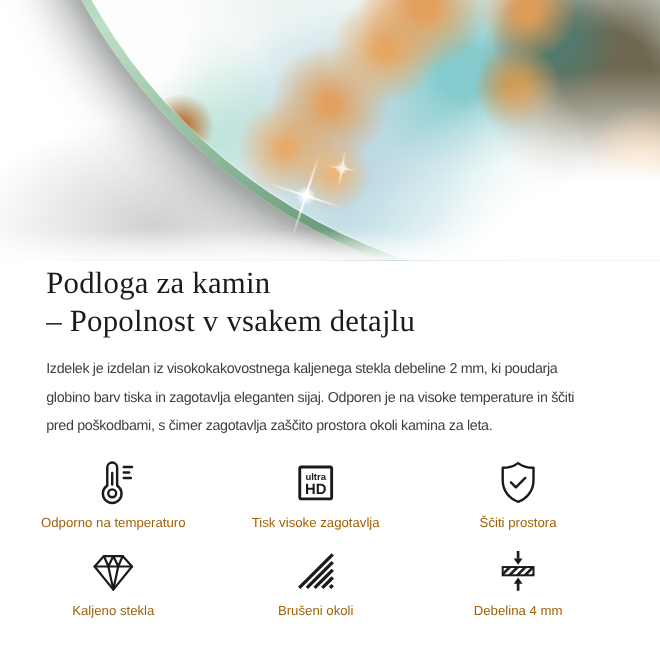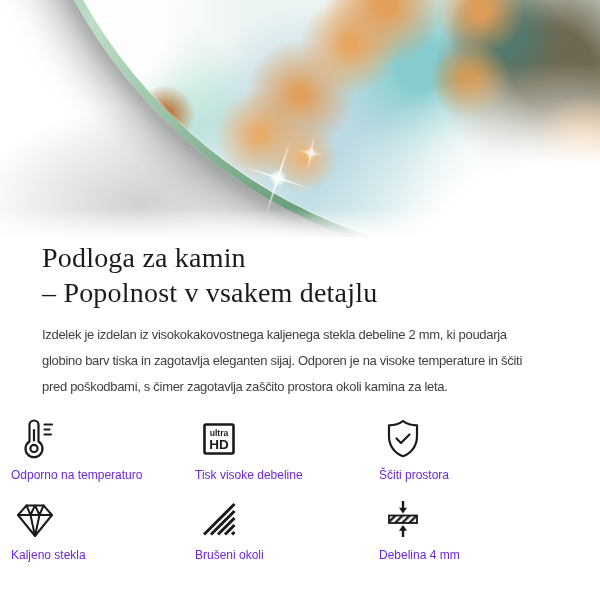--- a/index.html
+++ b/index.html
@@ -84,23 +84,23 @@
   .description {
     margin:12px 0 0 0; max-width:556px;
     font-size:13px; line-height:26px; letter-spacing:-0.3px; color:#3f3f3f;
   }
 
   
   .features {
     margin:15px 0 0 -31px; width:552px;
     display:grid; grid-template-columns:repeat(3, 1fr); row-gap:13px;
   }
-  .feature { display:flex; flex-direction:column; align-items:flex-start; }
+  .feature { display:flex; flex-direction:column; align-items:center; }
   .feature svg { width:48px; height:48px; display:block; }
-  .feature .label { margin-top:5px; font-size:12px; line-height:14px; color:#6d28d9; white-space:nowrap; }
+  .feature .label { margin-top:5px; font-size:12px; line-height:14px; color:#a16207; white-space:nowrap; }
   .ico { stroke:#1a1a1a; fill:none; stroke-width:2.2; stroke-linecap:round; stroke-linejoin:round; }
   .ico-bold { stroke:#1a1a1a; fill:none; stroke-width:2.6; }
   .hatch-stroke { stroke:#1a1a1a; stroke-width:3; stroke-linecap:butt; }
   svg text { font-family:"Liberation Sans", sans-serif; fill:#1a1a1a; }
 </style>
 </head>
 <body>
 
 <div class="hero">
   <div class="floor-shadow"></div>
@@ -135,21 +135,21 @@
       </svg>
       <div class="label">Odporno na temperaturo</div>
     </div>
 
     <div class="feature">
       <svg viewBox="0 0 48 48">
         <rect class="ico-bold" x="9.5" y="9.5" width="29" height="29" rx="1.5"></rect>
         <text x="24" y="21" font-size="8.6" font-weight="700" text-anchor="middle">ultra</text>
         <text x="24" y="34" font-size="13.5" font-weight="700" text-anchor="middle">HD</text>
       </svg>
-      <div class="label">Tisk visoke debeline</div>
+      <div class="label">Tisk visoke zagotavlja</div>
     </div>
 
     <div class="feature">
       <svg viewBox="0 0 48 48">
         <path class="ico" d="M24 6 C27.5 8.8 32.8 10.3 38 10.3 L38 21.5 C38 31 32 38.3 24 41.2 C16 38.3 10 31 10 21.5 L10 10.3 C15.2 10.3 20.5 8.8 24 6 Z"></path>
         <path class="ico" d="M17.5 23.5 L22 28 L30.5 19.5"></path>
       </svg>
       <div class="label">Ščiti prostora</div>
     </div>
 

